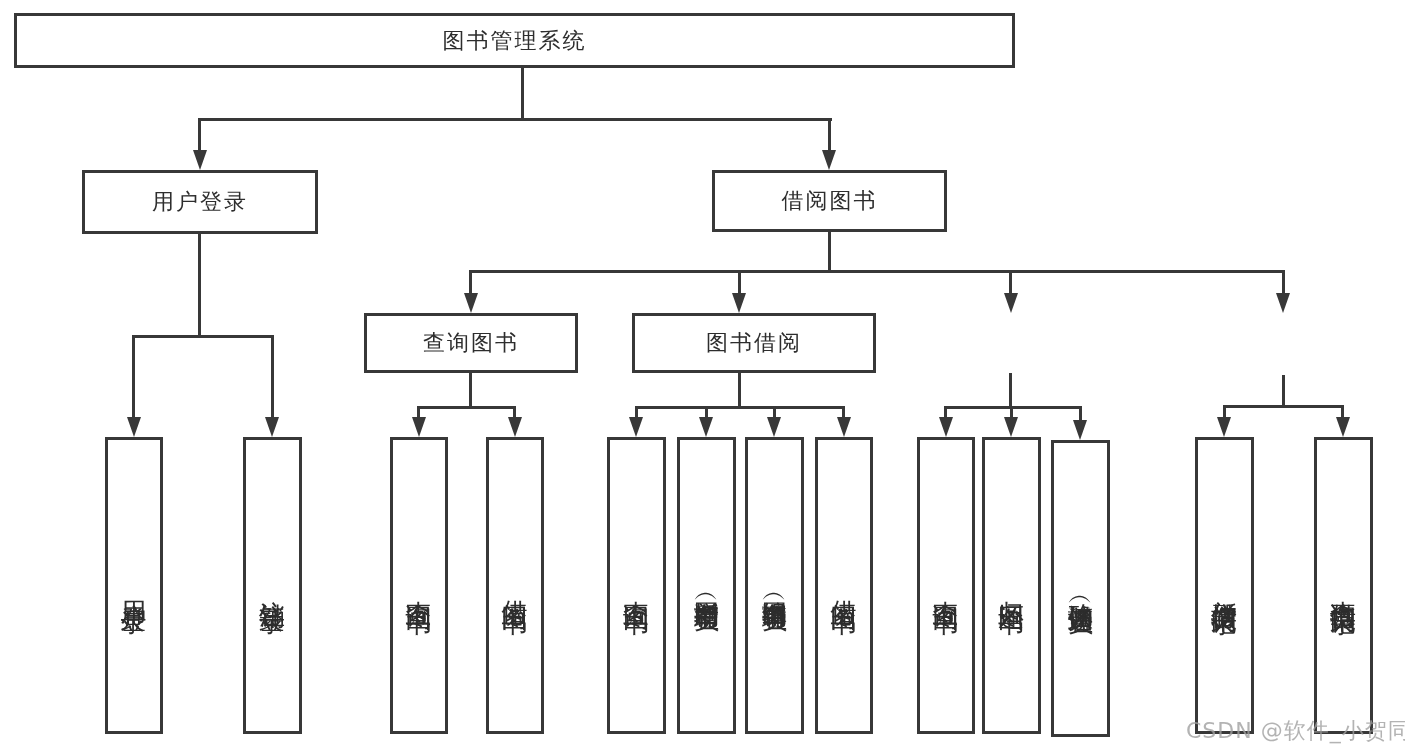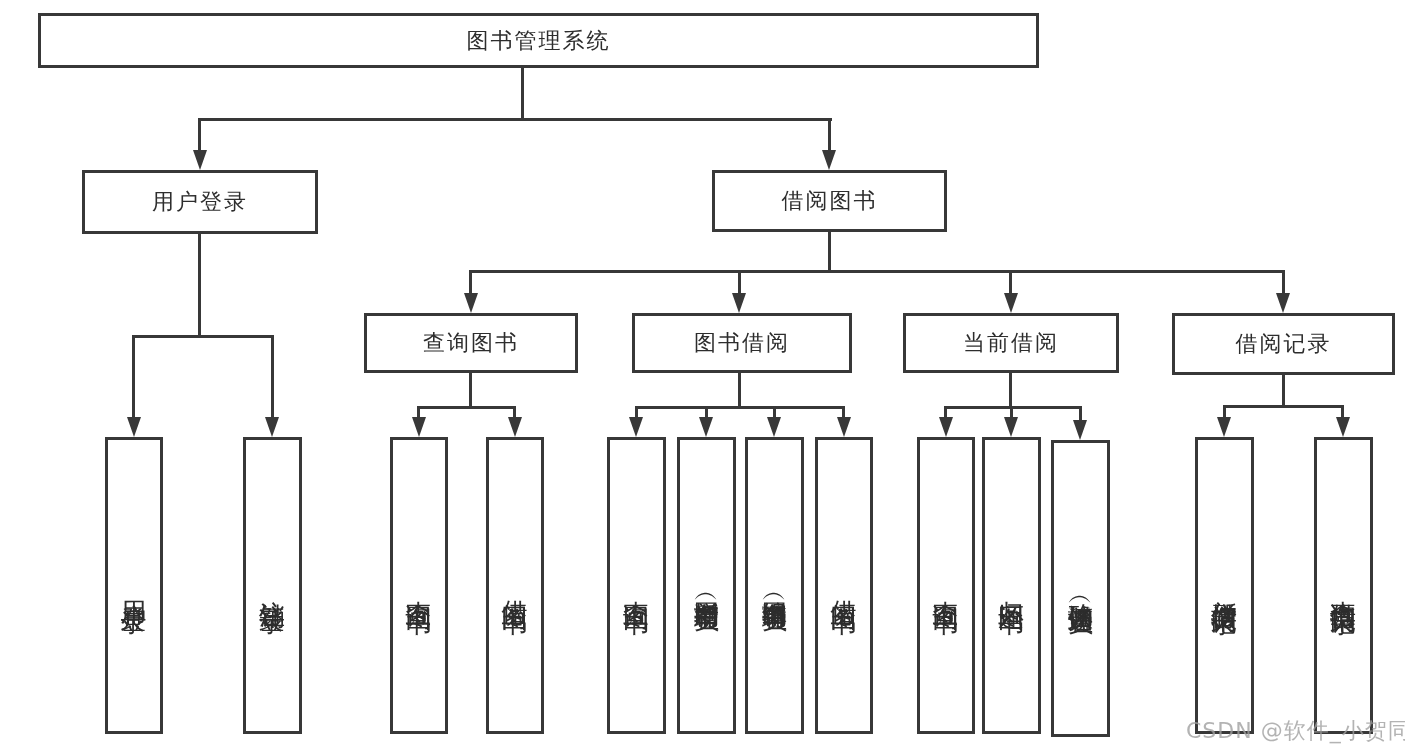--- a/index.html
+++ b/index.html
@@ -64,29 +64,27 @@
     letter-spacing: 1px;
     z-index: 5;
     white-space: nowrap;
   }
 </style>
 </head>
 <body>
 
 <div class="stage">
 
-  <div class="hbox" style="left:38px; top:13px; width:1001px; height:55px;">图书管理系统</div>
+  <div class="hbox" style="left:14px; top:13px; width:1001px; height:55px;">图书管理系统</div>
 
   <div class="hbox" style="left:82px; top:170px; width:236px; height:64px;">用户登录</div>
   <div class="hbox" style="left:712px; top:170px; width:235px; height:62px;">借阅图书</div>
 
   <div class="hbox" style="left:364px; top:313px; width:214px; height:60px;">查询图书</div>
-  <div class="hbox" style="left:632px; top:313px; width:220px; height:60px;">图书借阅</div>
-  <div class="hbox" style="left:903px; top:313px; width:216px; height:60px;">当前借阅</div>
-  <div class="hbox" style="left:1172px; top:313px; width:223px; height:62px;">借阅记录</div>
+  <div class="hbox" style="left:632px; top:313px; width:244px; height:60px;">图书借阅</div>
 
   <div class="vbox" style="left:105px;">
     <span class="vtext">用户登录</span>
   </div>
   <div class="vbox" style="left:243px; width:59px;">
     <span class="vtext">注销登录</span>
   </div>
 
   <div class="vbox" style="left:390px;">
     <span class="vtext">查询图书</span>

